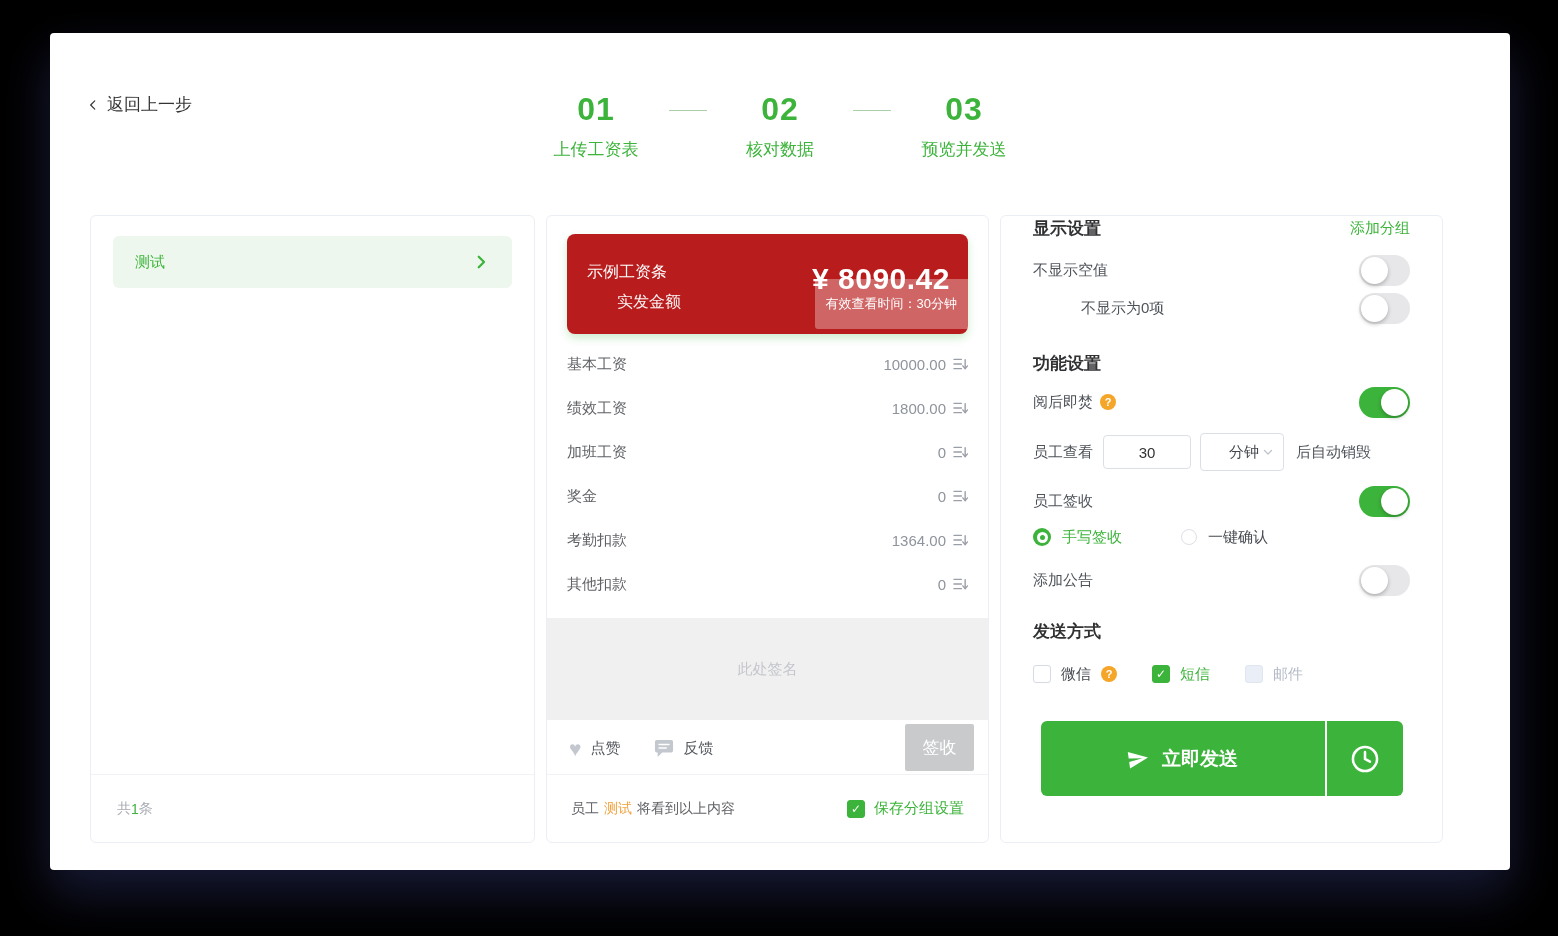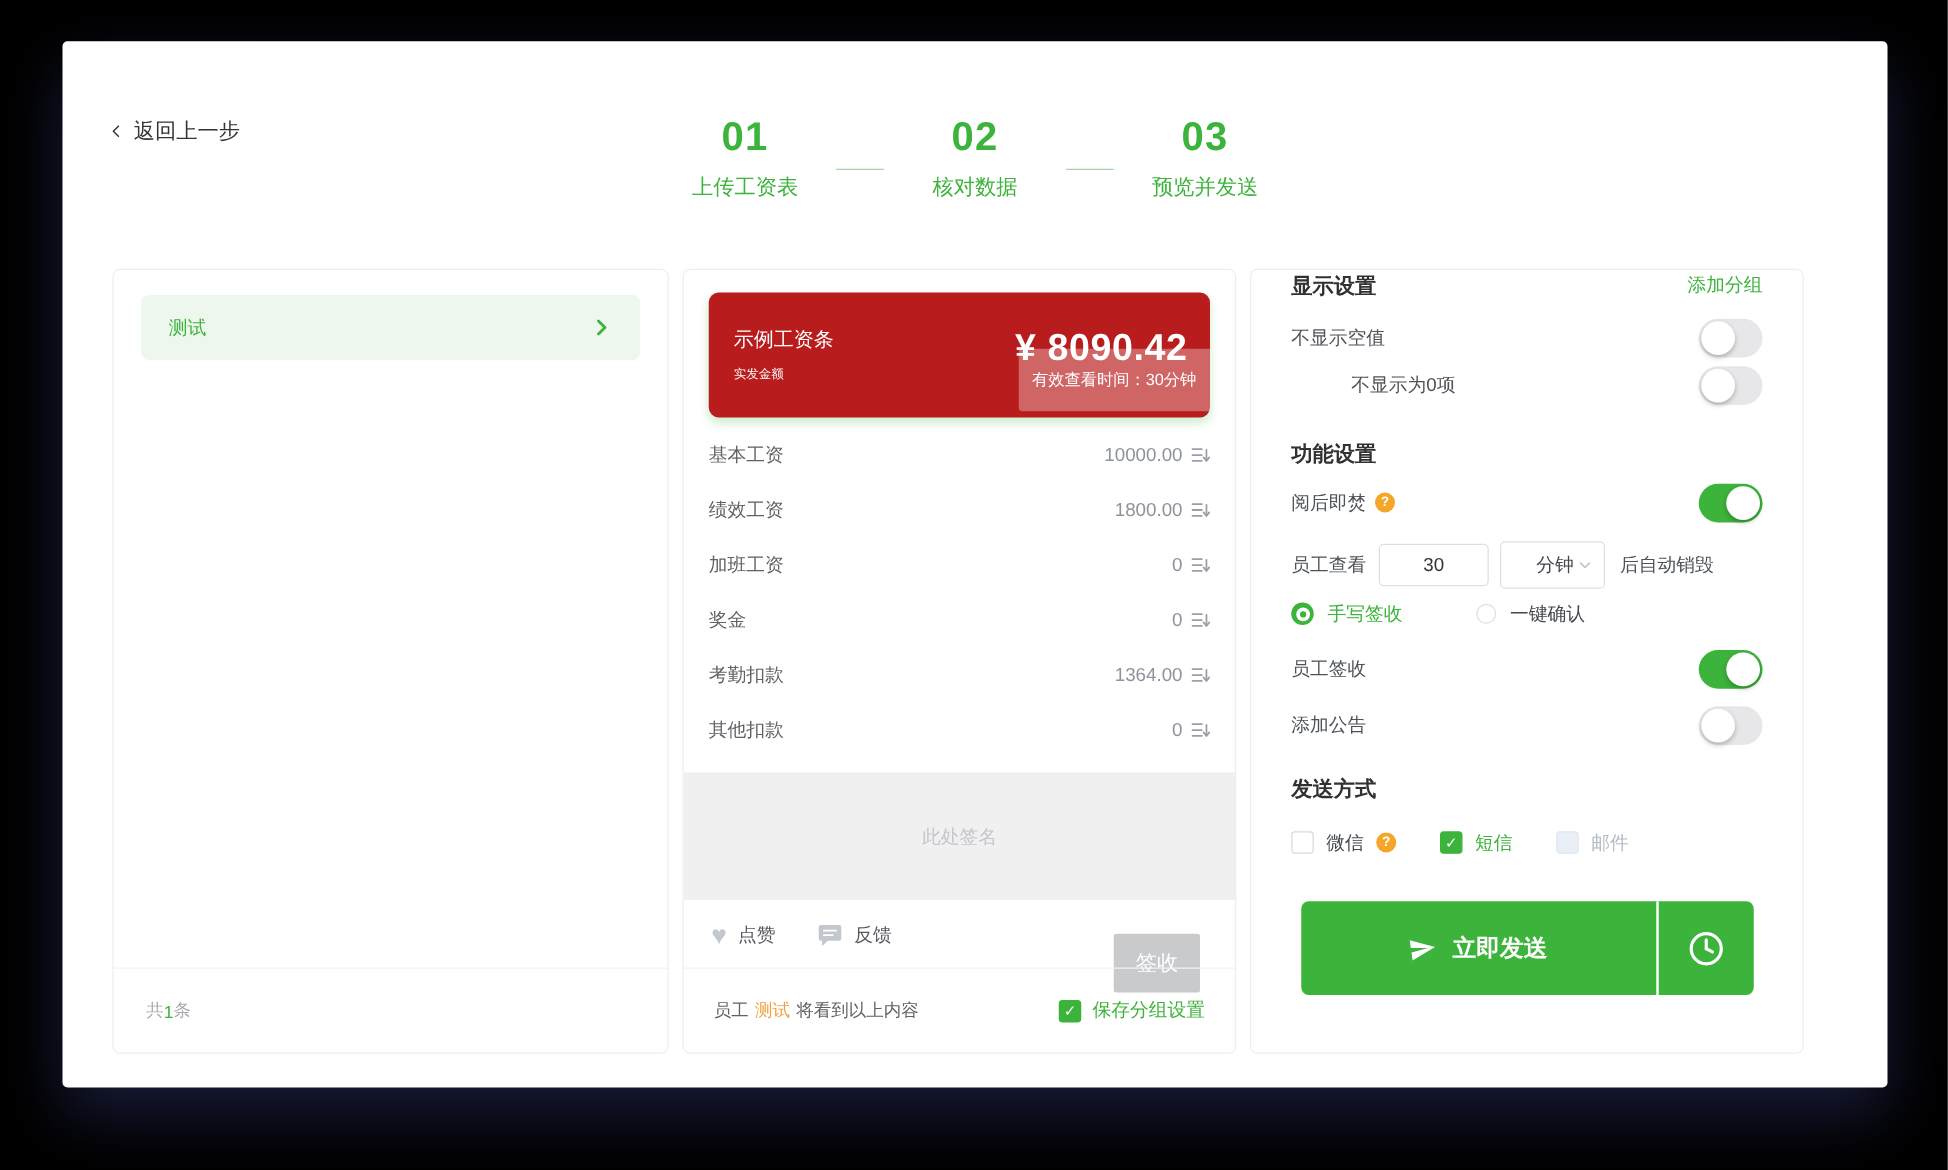--- a/index.html
+++ b/index.html
@@ -1,21 +1,21 @@
 <!DOCTYPE html>
 <html><head>
 <meta charset="utf-8">
 <style>
   * { margin:0; padding:0; box-sizing:border-box; }
   html,body { width:1558px; height:936px; background:#000; font-family:"Liberation Sans","DejaVu Sans",sans-serif; overflow:hidden; }
   .window { position:absolute; left:50px; top:33px; width:1460px; height:837px; background:#fff; border-radius:4px; box-shadow:0 22px 50px rgba(25,28,58,.95); }
 
   
   .back { position:absolute; left:36px; top:60px; display:flex; align-items:center; gap:7px; font-size:17px; color:#333; cursor:pointer; }
-  .steps { position:absolute; top:58px; left:0; width:100%; display:flex; justify-content:center; align-items:center; }
+  .steps { position:absolute; top:58px; left:0; width:100%; display:flex; justify-content:center; align-items:flex-start; }
   .step { width:130px; text-align:center; }
   .step-num { font-size:32px; font-weight:bold; color:#3cb33a; letter-spacing:1px; }
   .step-label { margin-top:10px; font-size:17px; color:#3cb33a; }
   .step-connector { width:38px; height:0; border-top:1px solid #a8cfa8; margin:19px 8px 0; }
 
   
   .main { position:absolute; left:40px; right:67px; top:182px; bottom:27px; display:flex; gap:11px; }
   .panel { background:#fff; border:1px solid #ebeef5; border-radius:6px; position:relative; }
   .left-panel { width:445px; }
   .mid-panel { width:443px; }
@@ -24,33 +24,33 @@
   
   .group-item { margin:20px 22px; height:52px; background:#edf7ed; border-radius:6px; display:flex; align-items:center; padding:0 22px; color:#3cb33a; font-size:15px; cursor:pointer; }
   .group-item .chev { margin-left:auto; display:flex; }
   .panel-footer { position:absolute; left:0; right:0; bottom:0; height:68px; border-top:1px solid #f0f2f5; display:flex; align-items:center; padding:0 26px; font-size:14px; color:#a8abb2; }
   .panel-footer .green { color:#3cb33a; }
 
   
   .pay-card { margin:18px 20px 0; height:100px; background:#b91c1c; border-radius:8px; position:relative; color:#fff; box-shadow:0 4px 8px rgba(60,181,58,.25); }
   .pay-left { position:absolute; left:20px; top:28px; }
   .pay-title { font-size:16px; font-weight:500; }
-  .pay-subtitle { margin-top:9px; font-size:10px; opacity:.95; }
+  .pay-subtitle { margin-top:9px; font-size:16px; opacity:.95;margin-left:30px; }
   .pay-amount { position:absolute; right:18px; top:28px; font-size:30px; font-weight:600; letter-spacing:.5px; }
   .pay-badge { position:absolute; right:0; bottom:5px; background:rgba(255,255,255,.32); font-size:13px; padding:16px 11px; border-radius:3px 0 0 3px; }
   .pay-rows { padding:8px 20px 0; }
   .pay-row { height:44px; display:flex; align-items:center; font-size:15px; }
   .pay-row .lbl { color:#606266; }
   .pay-row .val { margin-left:auto; color:#8f949c; }
   .pay-row .sort { margin-left:7px; display:flex; }
   .sign-area { margin-top:12px; height:102px; background:#f0f0f0; display:flex; align-items:center; justify-content:center; color:#c4c6cc; font-size:15px; cursor:pointer; }
   .action-bar { height:56px; display:flex; align-items:center; padding-left:22px; position:relative; }
   .action-item { display:flex; align-items:center; gap:9px; font-size:15px; color:#55585e; margin-right:34px; cursor:pointer; }
   .heart { font-size:21px; color:#c3c7ce; line-height:1; }
-  .sign-btn { position:absolute; right:28px; top:4px; width:69px; height:47px; background:#c9cacc; color:#fff; font-size:17px; display:flex; align-items:center; justify-content:center; border-radius:2px; cursor:pointer;margin-top:23px; }
+  .sign-btn { position:absolute; right:14px; top:4px; width:69px; height:47px; background:#c9cacc; color:#fff; font-size:17px; display:flex; align-items:center; justify-content:center; border-radius:2px; cursor:pointer; }
   .preview-footer { position:absolute; left:0; right:0; bottom:0; height:68px; border-top:1px solid #f0f2f5; display:flex; align-items:center; padding:0 24px; font-size:14px; color:#606266; }
   .preview-footer .name { color:#f0a03c; margin:0 5px; }
   .save-group { margin-left:auto; display:flex; align-items:center; gap:9px; color:#3cb33a; font-size:15px; font-weight:500; cursor:pointer; }
 
   
   .s-header { display:flex; align-items:center; height:24px; }
   .s-title { font-size:17px; font-weight:bold; color:#303133; }
   .s-link { margin-left:auto; color:#3cb33a; font-size:15px; cursor:pointer; }
   .s-row { display:flex; align-items:center; font-size:15px; color:#4e5359; }
   .toggle { width:51px; height:31px; border-radius:16px; background:#e7e7e9; position:relative; margin-left:auto; cursor:pointer; flex:none; }
@@ -287,34 +287,34 @@
           <span>分钟</span>
           <span class="dn">
             <svg width="14" height="14" viewBox="0 0 24 24" fill="none" stroke="#c0c4cc" stroke-width="2.2" stroke-linecap="round" stroke-linejoin="round">
                 <polyline points="6 9.5 12 15.5 18 9.5"></polyline>
               </svg>
           </span>
         </span>
         <span class="after-text">后自动销毁</span>
       </div>
 
+      <div class="s-row" style="margin-top:14px; height:32px;">
+        <span>员工签收</span>
+        <span class="toggle on"></span>
+      </div>
+
       <div class="s-row" style="margin-top:6px; height:28px; gap:59px;">
         <span class="radio-item sel">
           <span class="radio selected"></span>
           <span class="r-label">手写签收</span>
         </span>
         <span class="radio-item">
           <span class="radio"></span>
           <span class="r-label">一键确认</span>
         </span>
-      </div>
-
-      <div class="s-row" style="margin-top:14px; height:32px;">
-        <span>员工签收</span>
-        <span class="toggle on"></span>
       </div>
 
       <div class="s-row" style="margin-top:13px; height:32px;">
         <span>添加公告</span>
         <span class="toggle"></span>
       </div>
 
       <div class="s-header" style="margin-top:23px;">
         <span class="s-title">发送方式</span>
       </div>

